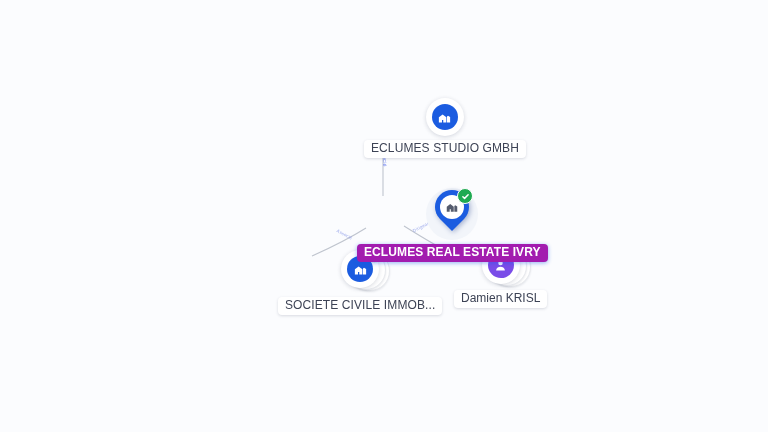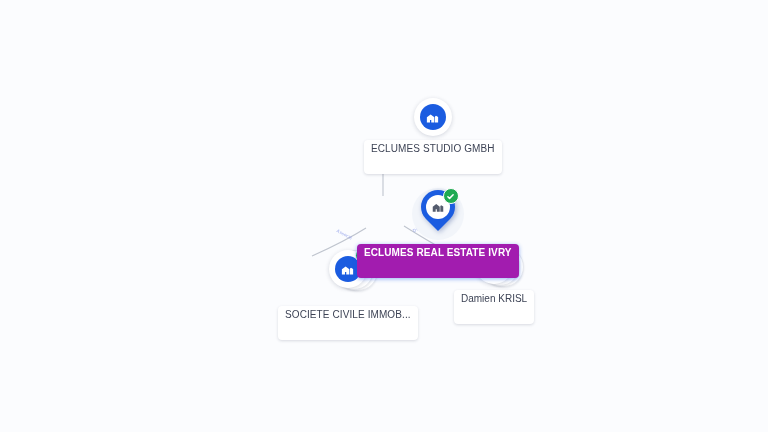--- a/index.html
+++ b/index.html
@@ -136,22 +136,22 @@
     align-items: center;
     justify-content: center;
     z-index: 4;
   }
 
   
   .node-label {
     margin-top: 4px;
     background: #ffffff;
     border-radius: 4px;
-    padding: 3px 7px 20px 7px;
-    font-size: 10px;
+    padding: 3px 7px 4px 7px;
+    font-size: 12px;
     line-height: 11px;
     color: #3d4355;
     white-space: nowrap;
     box-shadow: 0 1px 3px rgba(30,40,70,0.16);
   }
   .node-label.selected {
     background: #a21caf;
     color: #ffffff;
     font-weight: bold;
     box-shadow: 0 1px 4px rgba(19,87,232,0.45);
@@ -242,21 +242,21 @@
             <path d="M16 20V10.2l1.6-1.2L21 11.3V20h-5z"></path>
           </svg>
         </div>
       </div>
       <div class="badge-check" style="right:-3px; top:-2px;">
         <svg width="8" height="8" viewBox="0 0 24 24" fill="none" stroke="#ffffff" stroke-width="4" stroke-linecap="round" stroke-linejoin="round">
           <path d="M5 12.5l4.5 4.5L19 7.5"></path>
         </svg>
       </div>
     </div>
-    <div class="node-label caps" style="margin-top:18px;">SOCIETE CIVILE IMMOB...</div>
+    <div class="node-label caps" style="margin-top:9px;">SOCIETE CIVILE IMMOB...</div>
   </div>
 
   <div class="node" style="left:454px; top:246px;">
     <div class="node-circle-wrap">
       <div class="stack-card s1"></div>
       <div class="stack-card s2"></div>
       <div class="node-circle">
         <div class="inner-disc purple">
           <svg width="15" height="15" viewBox="0 0 24 24" fill="#ffffff">
             <circle cx="12" cy="8" r="3.6"></circle>

